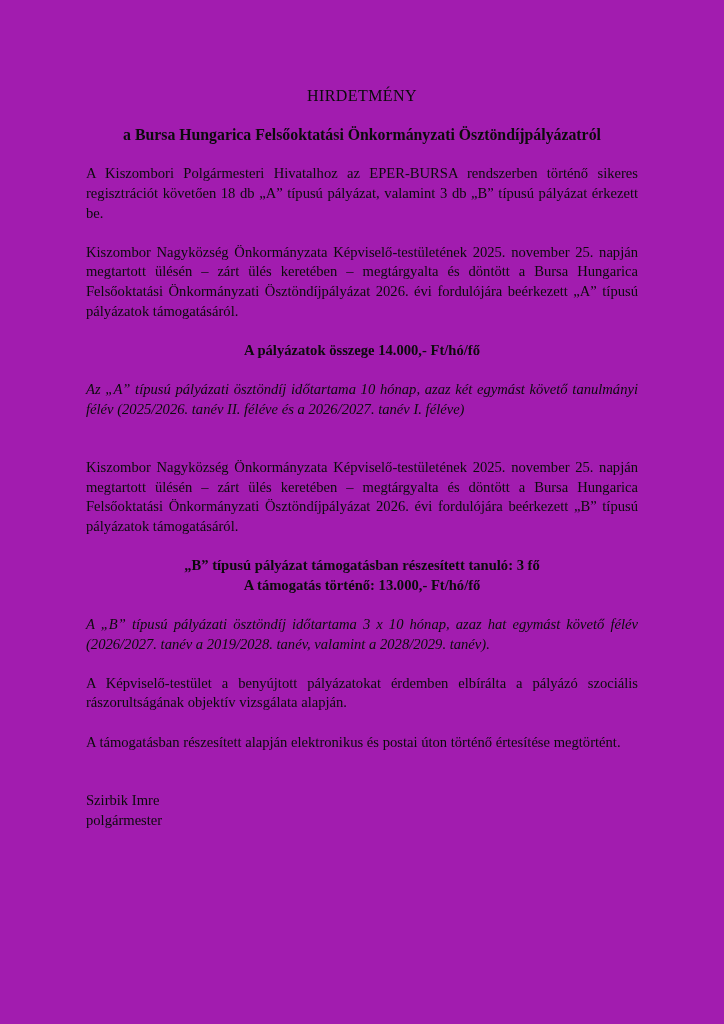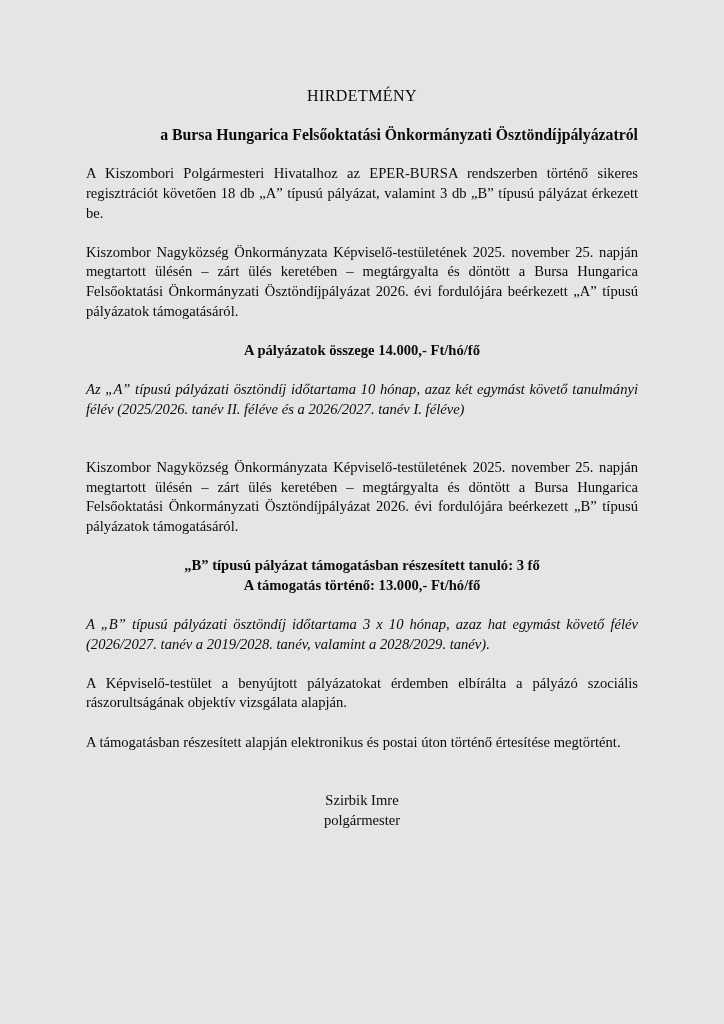--- a/index.html
+++ b/index.html
@@ -4,61 +4,61 @@
 <style>
   * { margin: 0; padding: 0; box-sizing: border-box; }
   html, body { background: #ffffff; }
   body {
     width: 724px; height: 1024px;
     font-family: "Liberation Serif", "DejaVu Serif", serif;
   }
   .page {
     position: relative;
     width: 724px; height: 1024px;
-    background: #e5e5e5;
+    background: #a21caf;
     overflow: hidden;
   }
   .content {
     position: absolute;
     left: 86px; top: 86px;
     width: 552px;
     font-size: 14.6px;
     line-height: 19.6px;
     color: #0b0b0b;
   }
   .doc-title {
     font-size: 16px;
     font-weight: 400;
     letter-spacing: 0.4px;
     text-align: center;
     margin-bottom: 19.6px;
   }
   .doc-subtitle {
     font-size: 15.8px;
     font-weight: 700;
-    text-align: right;
+    text-align: center;
     margin-bottom: 19.6px;
   }
   p.body-par {
     text-align: justify;
     margin-bottom: 19.6px;
   }
   p.body-par.italic {
     font-style: italic;
   }
   .gap-double {
     margin-bottom: 39.2px !important;
   }
   .highlight-block {
     font-weight: 700;
     text-align: center;
     margin-bottom: 19.6px;
   }
   .signature-block {
-    text-align: center;
+    text-align: left;
   }
 </style>
 </head>
 <body>
 
 <div class="page">
   <div class="content">
 
     <div class="doc-title">HIRDETMÉNY</div>
 

